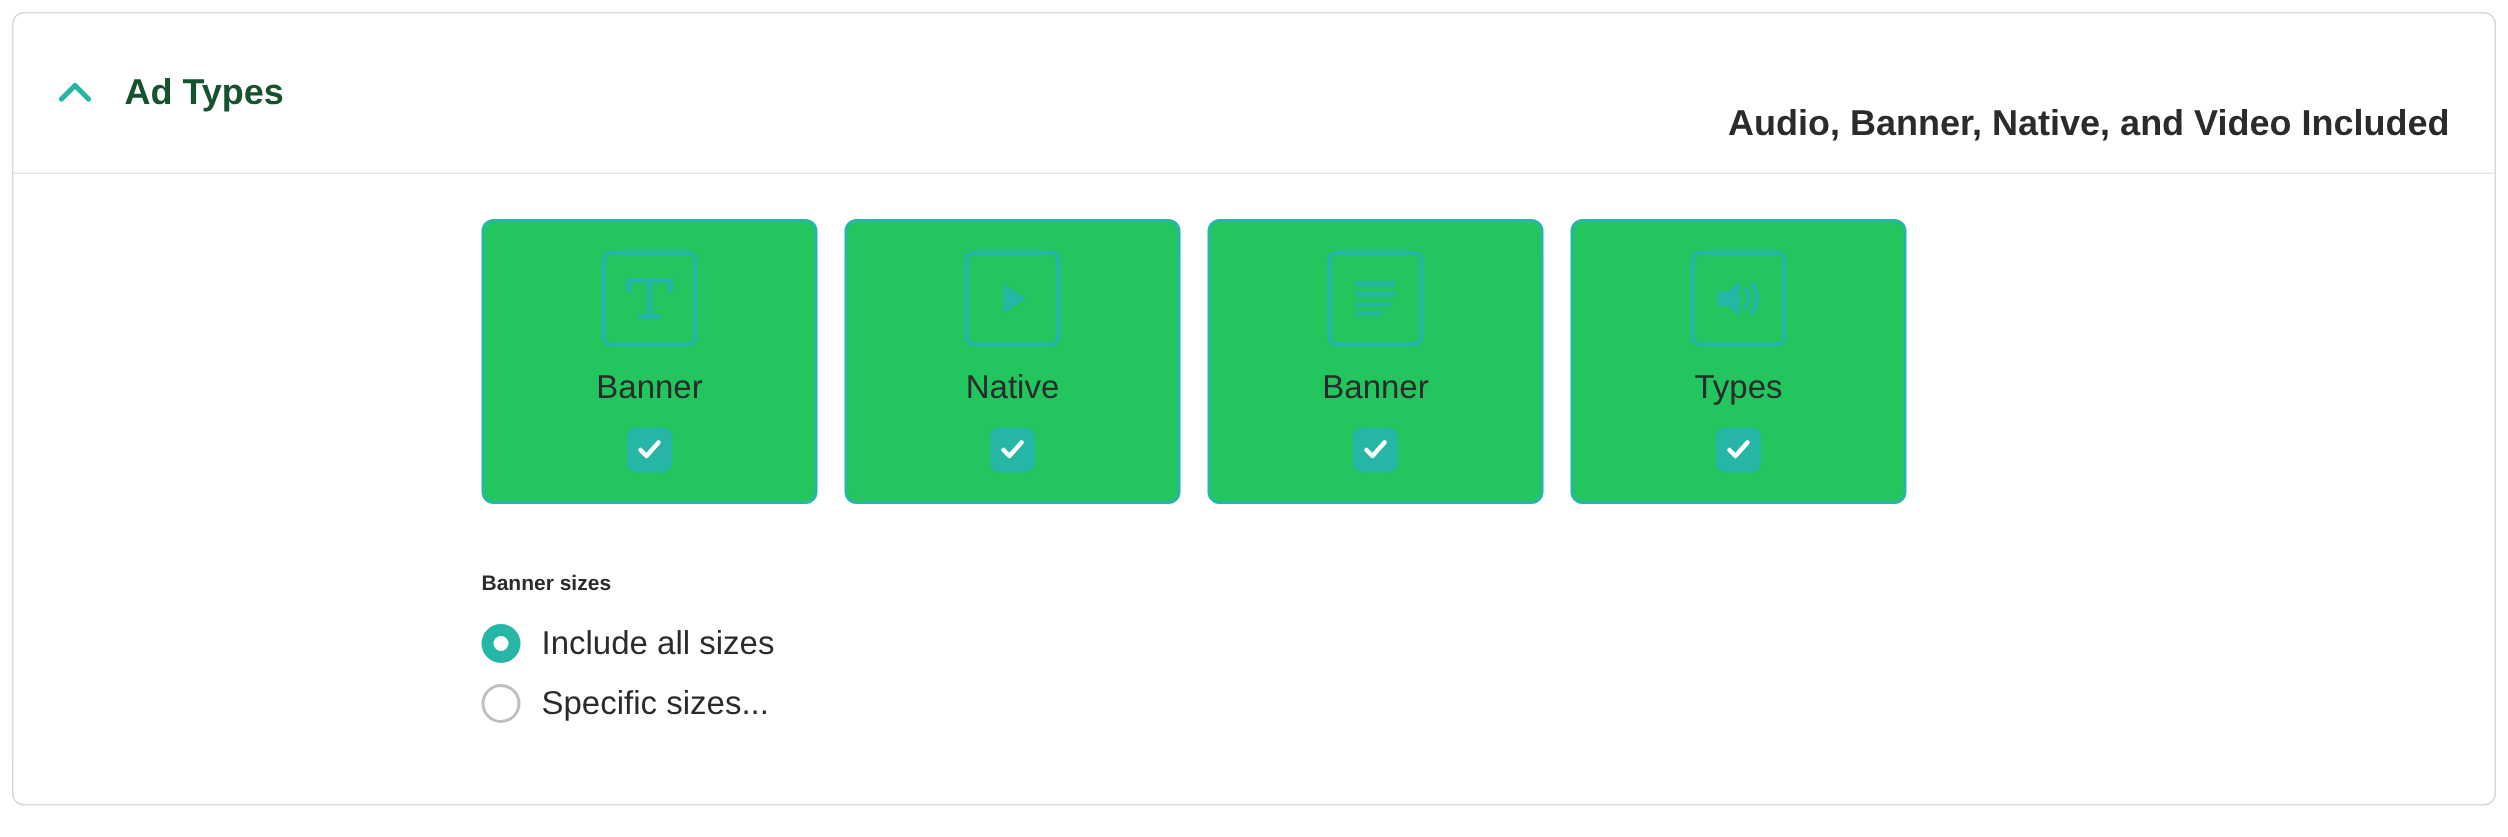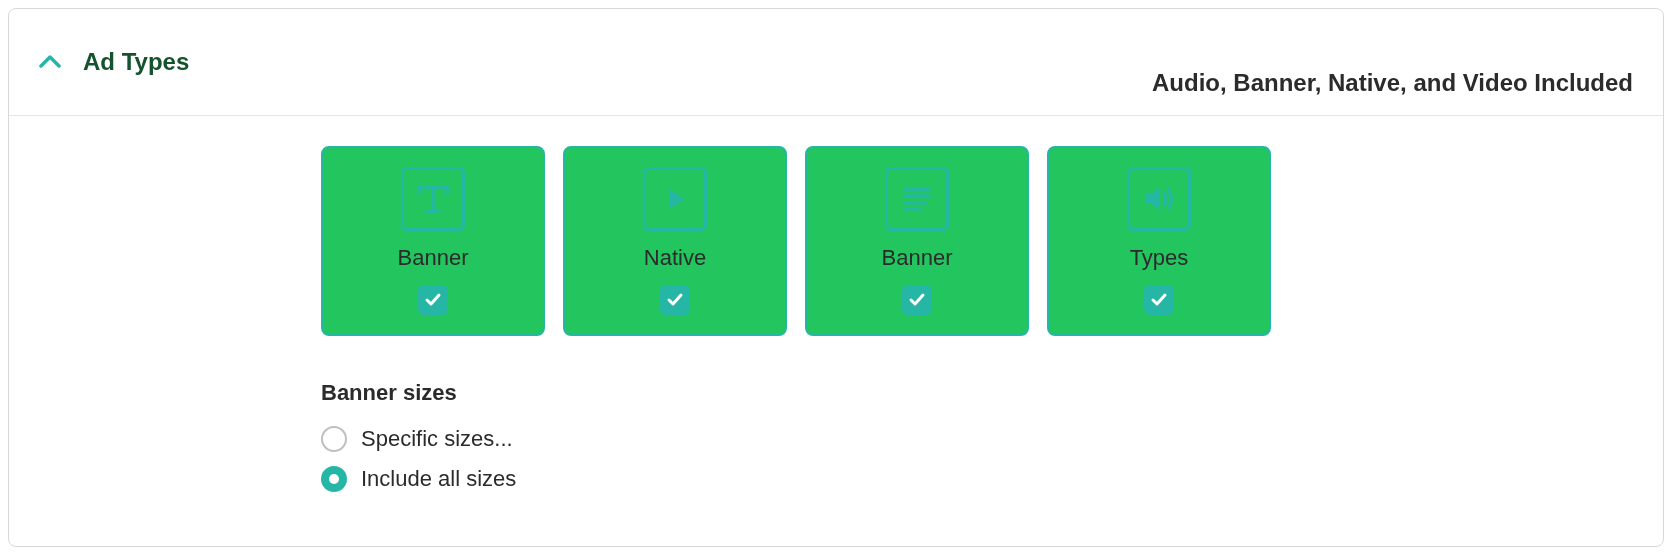--- a/index.html
+++ b/index.html
@@ -84,21 +84,21 @@
     background: #26b6a6;
     border-radius: 6px;
     display: flex;
     align-items: center;
     justify-content: center;
   }
   .sizes-section {
     margin-top: 44px;
   }
   .sizes-title {
-    font-size: 22px;
+    font-size: 14px;
     font-weight: 700;
     color: #2b2b2b;
     margin-bottom: 20px;
   }
   .radio-row {
     display: flex;
     align-items: center;
     gap: 14px;
     margin-bottom: 14px;
     cursor: pointer;
@@ -212,22 +212,22 @@
             <polyline points="3,9 7,13 15,4" fill="none" stroke="#fff" stroke-width="3" stroke-linecap="round" stroke-linejoin="round"></polyline>
           </svg>
         </div>
       </div>
 
     </div>
 
     <div class="sizes-section">
       <div class="sizes-title">Banner sizes</div>
       <div class="radio-row">
+        <div class="radio selected"></div>
+        <div class="radio-label">Include all sizes</div>
+      </div>
+      <div class="radio-row">
         <div class="radio unselected"></div>
         <div class="radio-label">Specific sizes...</div>
-      </div>
-      <div class="radio-row">
-        <div class="radio selected"></div>
-        <div class="radio-label">Include all sizes</div>
       </div>
     </div>
   </div>
 </div>
 
 </body></html>

